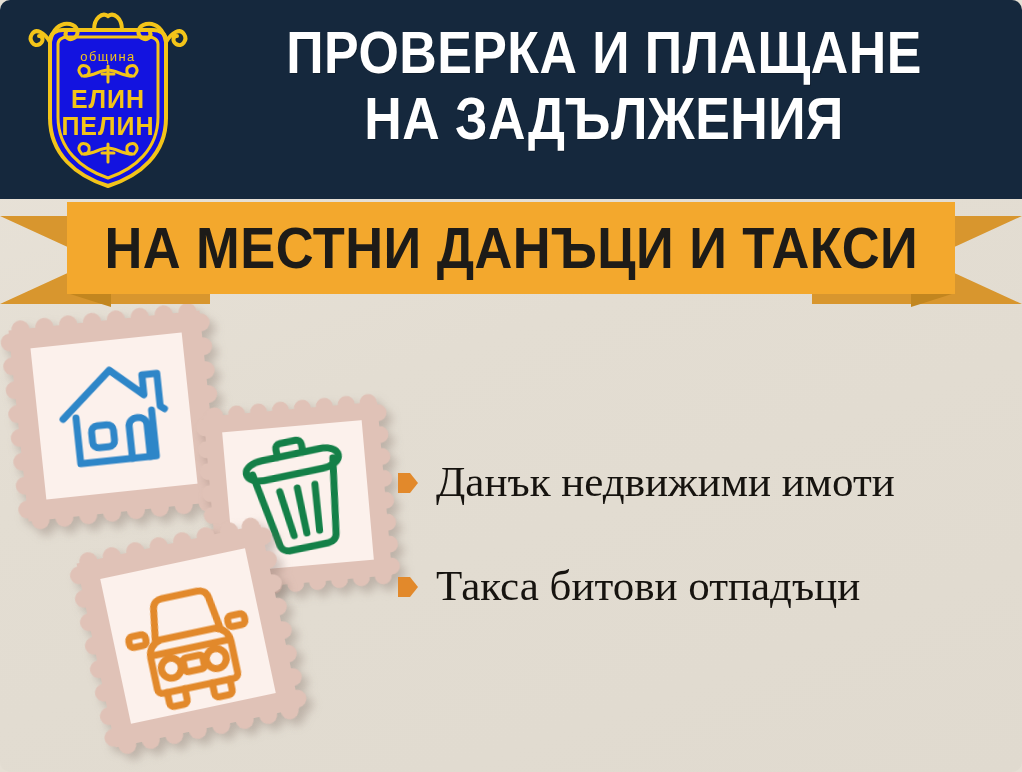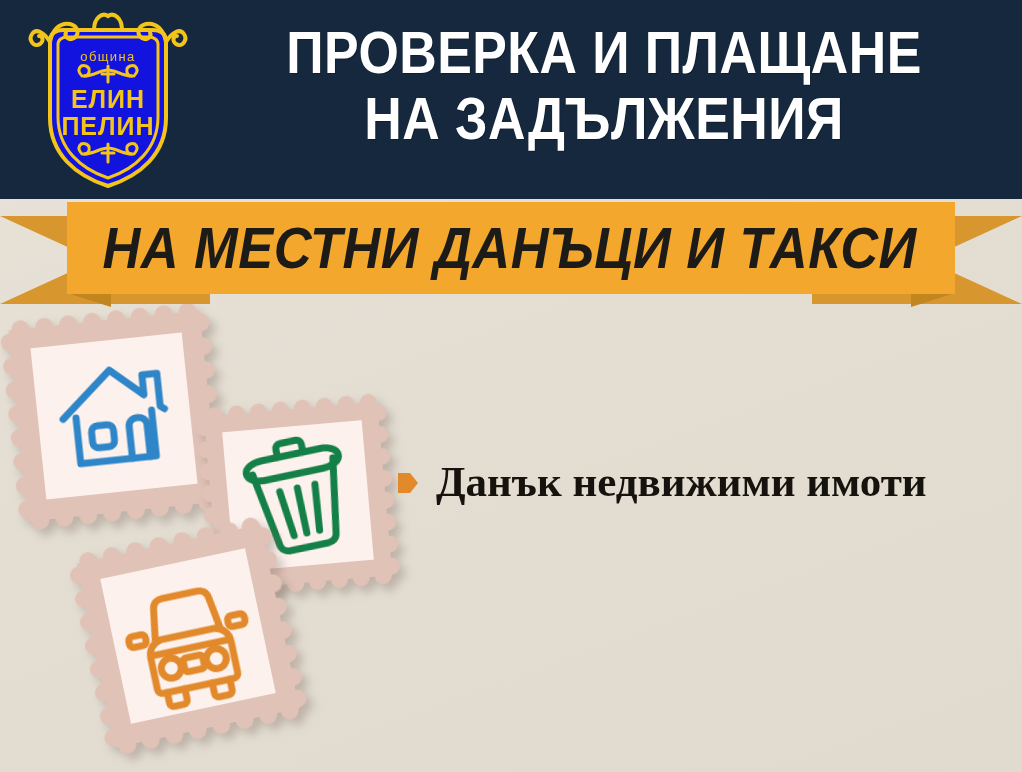--- a/index.html
+++ b/index.html
@@ -16,20 +16,21 @@
     background:#e5dfd4;
     position:relative;
   }
 
   #poster {
     position:relative;
     width:1022px;
     height:772px;
     background:linear-gradient(160deg,#e9e3d9 0%,#e3ddd2 45%,#e0dacf 100%);
     overflow:hidden;
+    border-radius:10px;
   }
 
   
   .header {
     position:absolute;
     left:0; top:0;
     width:1022px;
     height:199px;
     background:#15283d;
     z-index:4;
@@ -98,21 +99,21 @@
   }
 
   .ribbon-panel {
     position:absolute;
     left:67px; top:3px;
     width:888px;
     height:92px;
     background:#f3a82d;
     display:flex;
     align-items:center;
-    font-style:italic;
+    justify-content:center;
   }
 
   .ribbon-text {
     color:#1d1b18;
     font-family:"Liberation Sans", sans-serif;
     font-weight:bold;
     font-size:57px;
     line-height:60px;
     letter-spacing:0.5px;
     white-space:nowrap;
@@ -160,21 +161,20 @@
     margin-top:2px;
   }
   .bullet svg { display:block; width:20px; height:24px; }
 
   .list-label {
     font-family:"Liberation Serif", serif;
     font-size:43px;
     line-height:48px;
     color:#16130f;
     white-space:nowrap;
-    font-weight:bold;
   }
 </style>
 </head>
 <body>
 
 <div id="poster">
 
   <div class="header">
 
     <div class="logo-wrap">
@@ -407,16 +407,24 @@
 
     <div class="list-item">
       <span class="bullet">
         <svg viewBox="0 0 20 24" xmlns="http://www.w3.org/2000/svg">
           <path d="M0 2 L12 2 L20 12 L12 22 L0 22 Z" fill="#e2892b"></path>
         </svg>
       </span>
       <span class="list-label">Данък недвижими имоти</span>
     </div>
 
+    <div class="list-item">
+      <span class="bullet">
+        <svg viewBox="0 0 20 24" xmlns="http://www.w3.org/2000/svg">
+          <path d="M0 2 L12 2 L20 12 L12 22 L0 22 Z" fill="#e2892b"></path>
+        </svg>
+      </span>
+      <span class="list-label">Такса битови отпадъци</span>
+    </div>
 
   </div>
 
 </div>
 
 </body></html>

